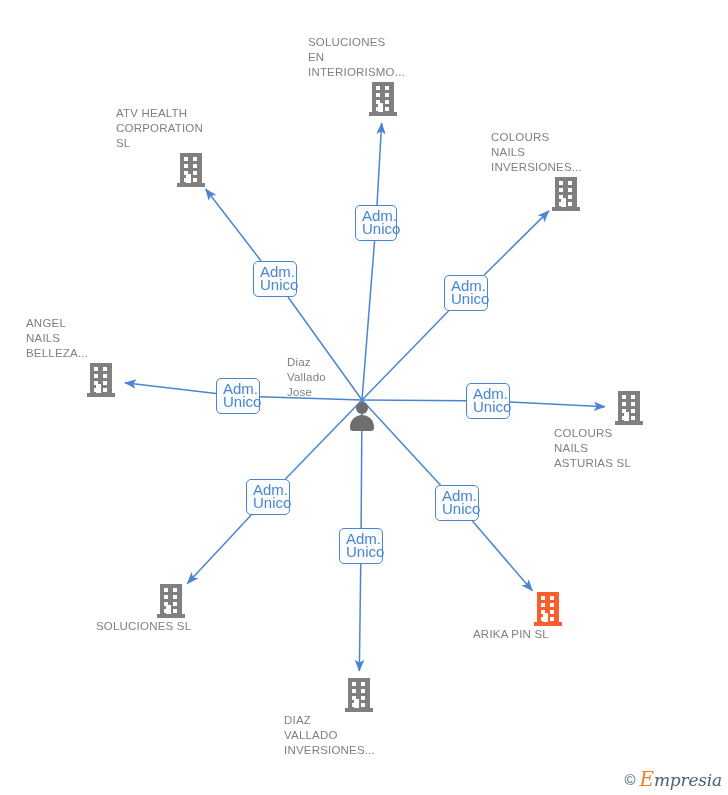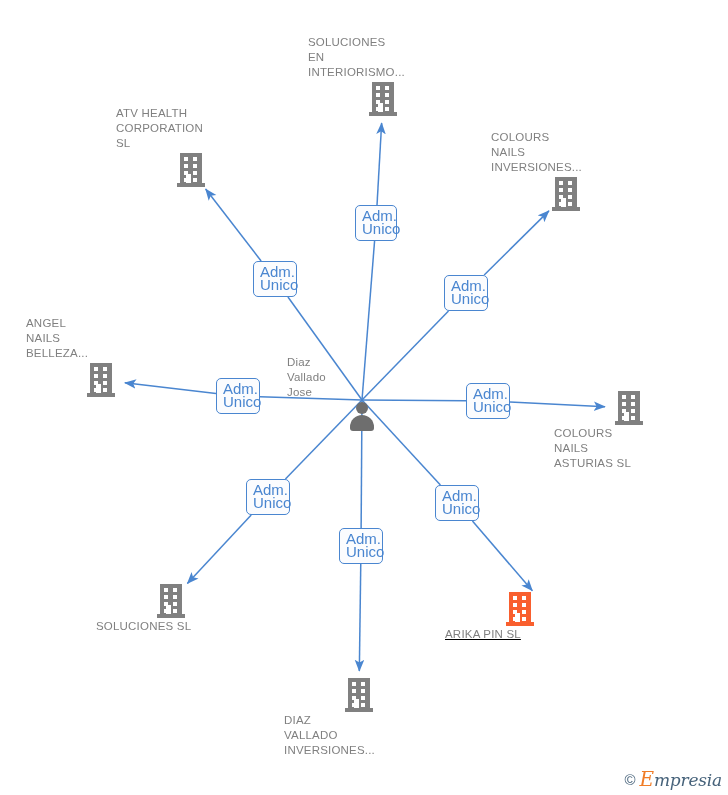--- a/index.html
+++ b/index.html
@@ -307,21 +307,21 @@
           <div class="win" style="left: 7px; top: 18px;"></div>
           <div class="win" style="left: 16px; top: 18px;"></div>
           <div class="win" style="left: 7px; top: 25px;"></div>
           <div class="win" style="left: 16px; top: 25px;"></div>
           <div class="door"></div>
         </div>
         <div class="node-label below">DIAZ
 VALLADO
 INVERSIONES...</div>
       </div>
-      <div class="node" id="node-arika-pin-sl" style="left: 520px; top: 592px; text-decoration: underline;">
+      <div class="node" id="node-arika-pin-sl" style="left: 548px; top: 592px;">
         <div class="building highlight">
           <div class="body"></div>
           <div class="base"></div>
           <div class="win" style="left: 7px; top: 4px;"></div>
           <div class="win" style="left: 16px; top: 4px;"></div>
           <div class="win" style="left: 7px; top: 11px;"></div>
           <div class="win" style="left: 16px; top: 11px;"></div>
           <div class="win" style="left: 7px; top: 18px;"></div>
           <div class="win" style="left: 16px; top: 18px;"></div>
           <div class="win" style="left: 7px; top: 25px;"></div>

